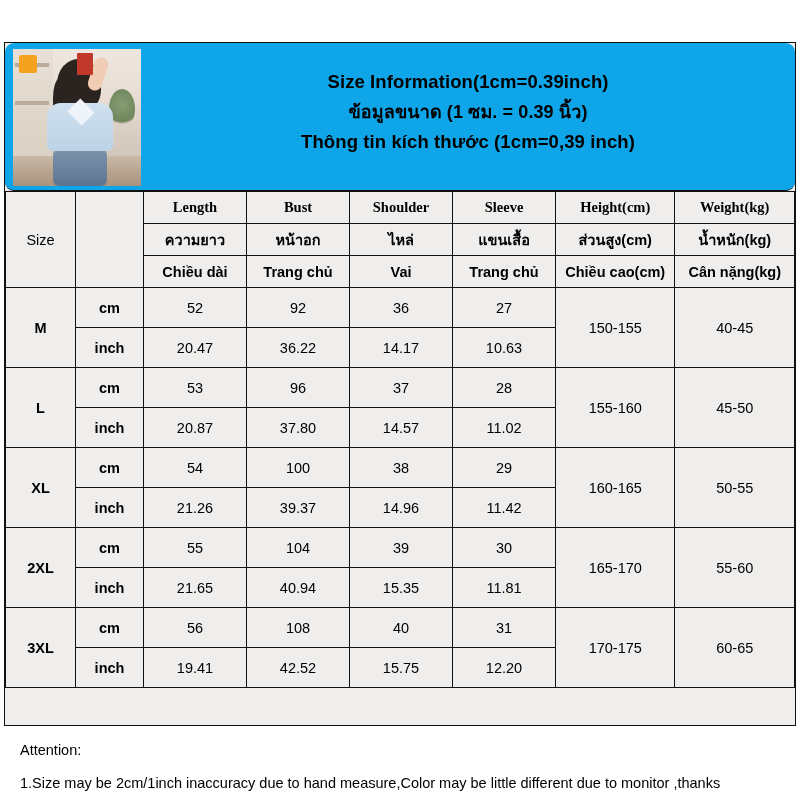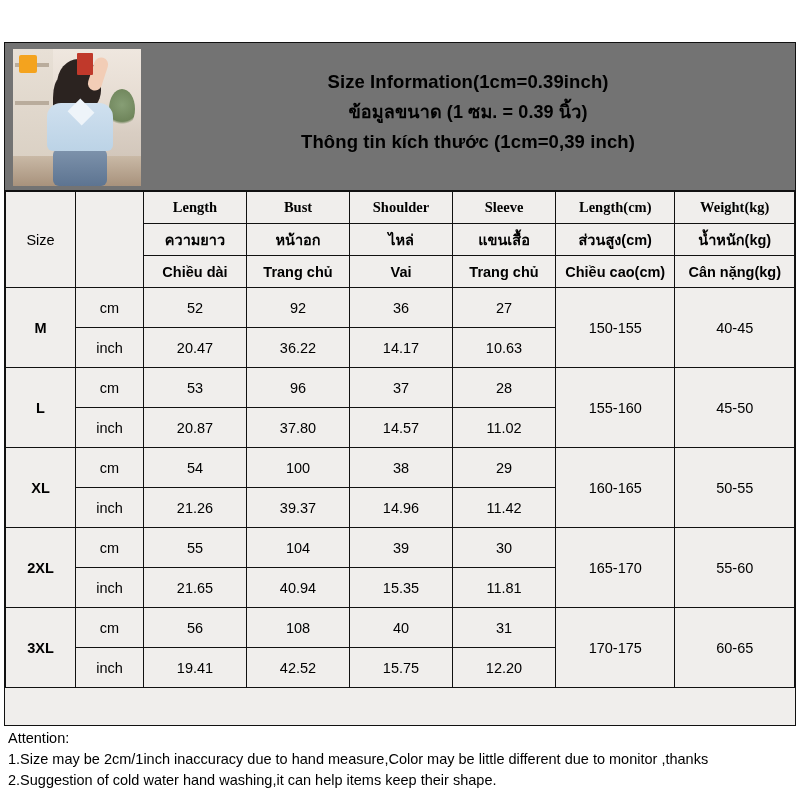--- a/index.html
+++ b/index.html
@@ -29,21 +29,22 @@
     border: 1px solid #111;
     background: #f0eeec;
     box-sizing: border-box;
   }
   
   .header-band {
     position: relative;
     height: 148px;
     border-bottom: 1px solid #111;
     box-sizing: border-box;
-    background: #737373;
+    background: #0ea5e9;
+    border-radius: 9px;
   }
   .photo {
     position: absolute;
     left: 8px;
     top: 6px;
     width: 128px;
     height: 137px;
     overflow: hidden;
     background: #cfd5d9;
     border: 0;
@@ -174,21 +175,21 @@
   td.sub-head {
     height: 31px;
     font-weight: bold;
     font-size: 14.5px;
   }
   td.size-cell {
     font-weight: bold;
     font-size: 17px;
   }
   td.unit-cell {
-    font-weight: normal;
+    font-weight: bold;
     font-size: 14px;
     width: 62px;
   }
   td.val {
     font-size: 14.5px;
     height: 39px;
   }
   td.size-label-head {
     font-weight: normal;
     font-size: 23px;
@@ -201,21 +202,21 @@
   .attention {
     position: absolute;
     left: 4px;
     top: 726px;
     width: 792px;
     box-sizing: border-box;
     padding: 2px 4px 0 4px;
     font-size: 14.5px;
     line-height: 21px;
   }
-  .attention p { margin: 0; }
+  .attention p { margin: 12px; }
 </style>
 </head>
 <body>
 
 <div class="page">
   <div class="sheet">
 
     <div class="header-band">
       <div class="photo">
         <div class="bg"></div>
@@ -253,21 +254,21 @@
         <col class="col-wide">
       </colgroup>
       <tbody>
         <tr>
           <td rowspan="3" class="size-label-head">Size</td>
           <td rowspan="3"></td>
           <th class="col-head">Length</th>
           <th class="col-head">Bust</th>
           <th class="col-head">Shoulder</th>
           <th class="col-head">Sleeve</th>
-          <th class="col-head">Length(cm)</th>
+          <th class="col-head">Height(cm)</th>
           <th class="col-head">Weight(kg)</th>
         </tr>
         <tr>
           <td class="sub-head">ความยาว</td>
           <td class="sub-head">หน้าอก</td>
           <td class="sub-head">ไหล่</td>
           <td class="sub-head">แขนเสื้อ</td>
           <td class="sub-head">ส่วนสูง(cm)</td>
           <td class="sub-head">น้ำหนัก(kg)</td>
         </tr>

